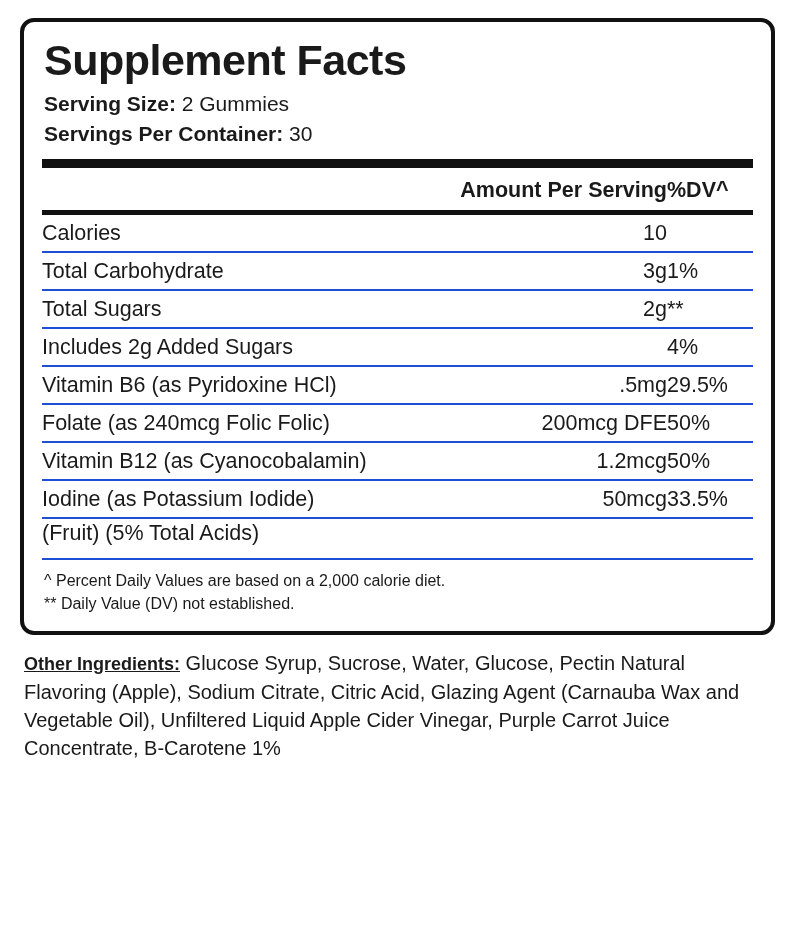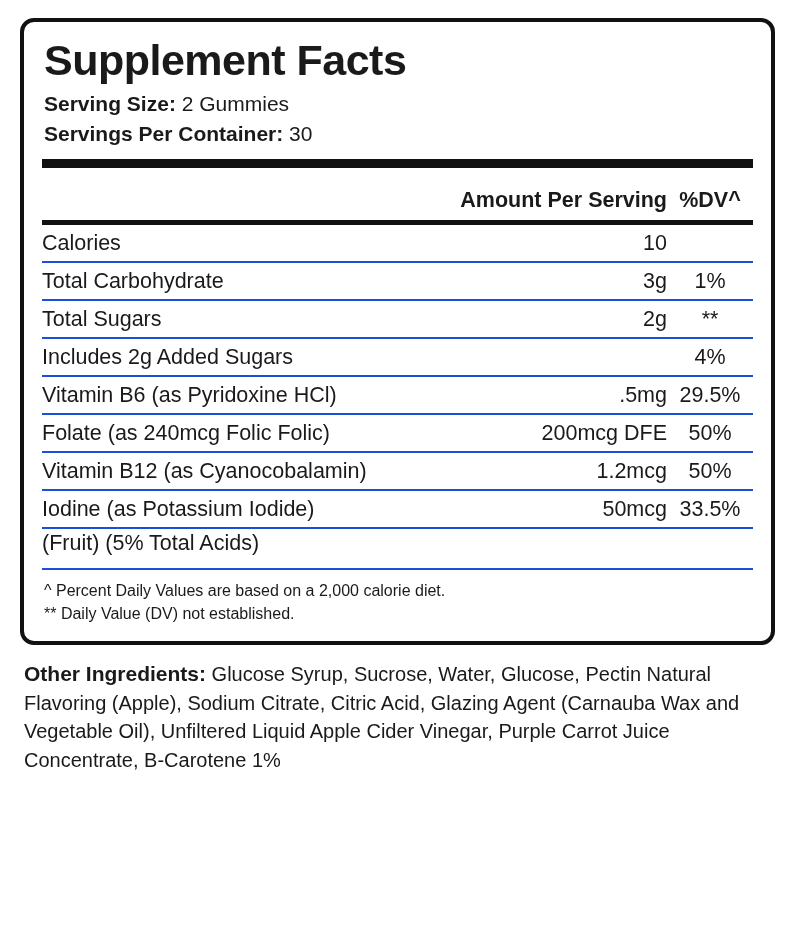--- a/index.html
+++ b/index.html
@@ -53,42 +53,42 @@
     font-size: 21.5px;
   }
   table.facts td {
     padding: 6px 0 5px 0;
     vertical-align: bottom;
     border-bottom: 2px solid #1d4ed8;
   }
   table.facts tr.head td {
     border-bottom: 5px solid #111111;
     font-weight: bold;
-    padding-top: 20px;
+    padding-top: 10px;
     padding-bottom: 7px;
   }
   table.facts tr.no-rule td {
     border-bottom: none;
     padding-bottom: 0;
   }
   table.facts tr.cont td {
     padding-top: 2px;
     padding-bottom: 12px;
   }
   td.name {
     text-align: left;
     padding-left: 2px;
   }
   td.amt {
     text-align: right;
     white-space: nowrap;
     padding-right: 10px;
   }
   td.dv {
-    text-align: center;
+    text-align: left;
     white-space: nowrap;
     width: 86px;
     padding-right: 2px;
   }
   .indent1 {
     padding-left: 36px;
   }
   .indent2 {
     padding-left: 72px;
     margin-left: 9px;
@@ -98,21 +98,22 @@
     line-height: 1.45;
     padding: 9px 0 0 2px;
   }
   .other {
     font-size: 20px;
     line-height: 1.42;
     padding: 14px 4px 0 4px;
   }
   .other .lbl {
     font-weight: bold;
-    font-size: 21px;
+    font-size: 18px;
+    text-decoration: underline;
   }
 </style>
 </head>
 <body>
 
 <div class="page">
 
   <div class="panel">
 
     <div class="title">Supplement Facts</div>

